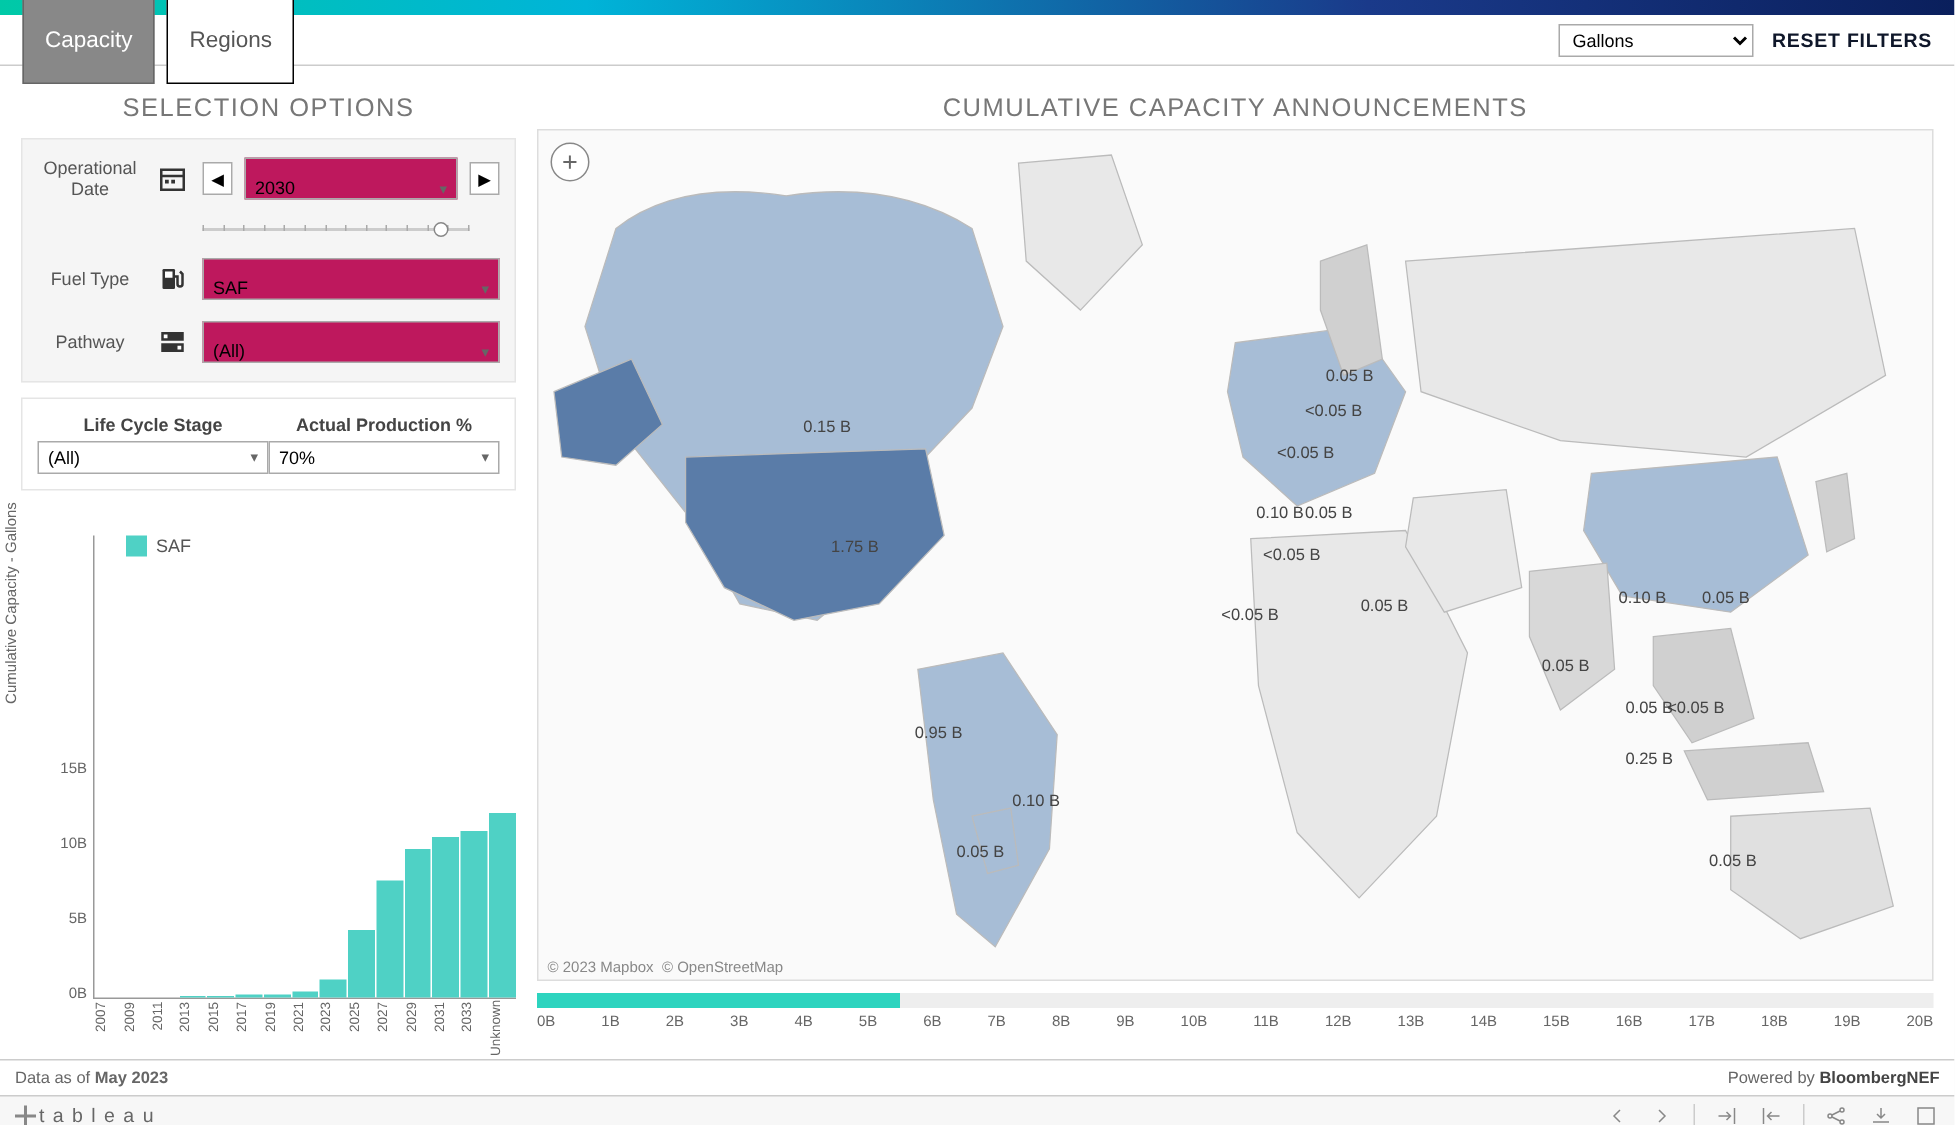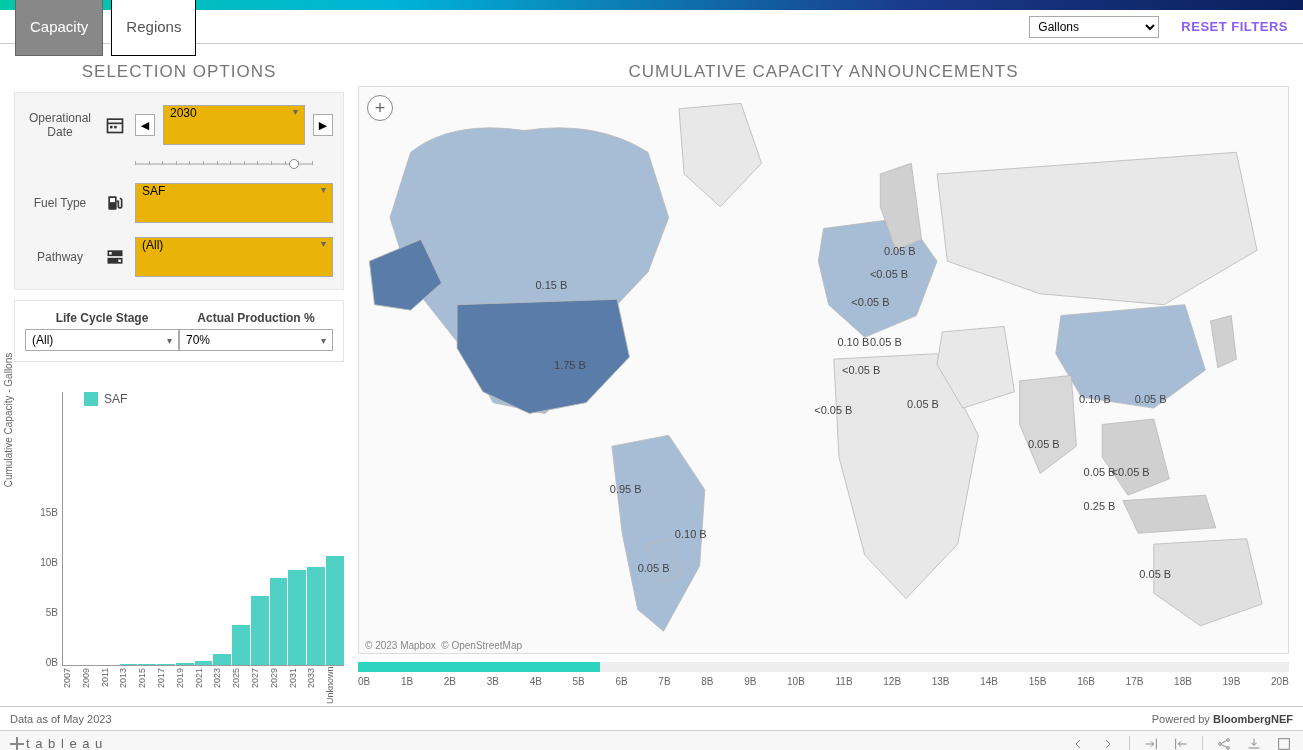--- a/index.html
+++ b/index.html
@@ -2,31 +2,31 @@
 <html><head>
 <meta charset="utf-8">
 <style>
 *{box-sizing:border-box;margin:0;padding:0;font-family:Arial,Helvetica,sans-serif}
 body{width:1303px;height:750px;background:#fff;overflow:hidden;position:relative}
 .topbar{height:10px;background:linear-gradient(90deg,#00c9a7 0%,#00b4d8 30%,#1a3a8a 70%,#0a1f5c 100%)}
 .tabbar{height:34px;border-bottom:1px solid #ccc;display:flex;align-items:center;padding:0 15px;gap:8px}
 .tab{padding:20px 14px;border:1px solid #000000;font-size:15px;color:#555;cursor:pointer;background:#fff}
 .tab.active{background:#888;color:#fff;border-color:#666}
 .unit-select{margin-left:auto;width:130px;height:22px;border:1px solid #aaa;font-size:12px;padding:0 4px;background:#fff}
-.reset{margin-left:14px;font-size:13px;color:#8b5cf6;font-weight:600;letter-spacing:.5px}
+.reset{margin-left:4px;font-size:13px;color:#0f172a;font-weight:600;letter-spacing:.5px}
 .main{display:flex;height:662px;padding:8px 14px 0 14px;gap:14px}
 .left{width:330px;display:flex;flex-direction:column}
 .sel-title{text-align:center;font-size:17px;color:#777;letter-spacing:1px;margin:10px 0 10px 0}
 .panel{background:#f5f5f5;border:1px solid #e5e5e5;padding:12px 10px;margin-bottom:10px}
 .row{display:flex;align-items:center;gap:8px;margin-bottom:14px}
 .row:last-child{margin-bottom:0}
 .rlabel{width:70px;font-size:12px;color:#555;text-align:center;line-height:1.2}
 .ricon{width:24px;height:24px;display:flex;align-items:center;justify-content:center;color:#333}
 .arrbtn{width:20px;height:22px;border:1px solid #aaa;background:#fff;cursor:pointer;font-size:11px;display:flex;align-items:center;justify-content:center}
-.drop{flex:1;height:40px;border:1px solid #aaa;background:#eab308;font-size:12px;padding:0 6px;display:flex;align-items:flex-start;justify-content:space-between;cursor:pointer}
+.drop{flex:1;height:28px;border:1px solid #aaa;background:#be185d;font-size:12px;padding:0 6px;display:flex;align-items:flex-end;justify-content:space-between;cursor:pointer}
 .drop::after{content:"▾";font-size:10px;color:#666}
 .slider{margin:4px 0 0 110px;height:10px;position:relative}
 .slider-track{height:2px;background:#ccc;position:absolute;top:4px;left:0;right:20px}
 .slider-thumb{width:10px;height:10px;border-radius:50%;background:#fff;border:1px solid #888;position:absolute;top:0;left:78%}
 .ticks{position:absolute;top:2px;left:0;right:20px;display:flex;justify-content:space-between}
 .ticks span{width:1px;height:4px;background:#aaa}
 .panel2{background:#fff;border:1px solid #e5e5e5;padding:10px}
 .helptext{font-size:11.5px;color:#555;text-align:center;line-height:1.4;margin-bottom:10px}
 .subrow{display:flex;}
 .subcol{flex:1;text-align:center}
@@ -53,21 +53,21 @@
 .shtext{font-size:12px;color:#666;line-height:1.2}
 .shtext b{color:#555;font-weight:600;letter-spacing:.5px}
 .maplabel{position:absolute;font-size:11px;color:#444;white-space:nowrap;pointer-events:none}
 .attrib{position:absolute;bottom:2px;left:6px;font-size:10px;color:#888}
 .scalebar{height:40px;position:relative;margin-bottom:4px}
 .scale-fill{position:absolute;top:0;left:0;height:10px;background:#2dd4bf;width:26%}
 .scale-track{position:absolute;top:0;left:0;right:0;height:10px;background:#eee;z-index:-1}
 .scale-ticks{position:absolute;top:14px;left:0;right:0;display:flex;justify-content:space-between;font-size:10px;color:#666}
 .footer{height:24px;border-top:1px solid #ccc;display:flex;align-items:center;padding:0 10px;font-size:11px;color:#666}
 .footer .date{margin-left:0}
-.footer .date b{font-weight:400}
+.footer .date b{font-weight:700}
 .footer .pwr{margin-left:auto}
 .footer .pwr b{font-weight:700;color:#444}
 .tableau-bar{height:26px;border-top:1px solid #ccc;display:flex;align-items:center;padding:0 10px;background:#f7f7f7}
 .tlogo{display:flex;align-items:center;gap:2px;font-size:13px;color:#666;letter-spacing:2px}
 .tlogo-icon{width:14px;height:14px;position:relative}
 .tlogo-icon::before,.tlogo-icon::after{content:"";position:absolute;background:#888}
 .tlogo-icon::before{width:2px;height:14px;left:6px;top:0}
 .tlogo-icon::after{width:14px;height:2px;top:6px;left:0}
 .toolbar{margin-left:auto;display:flex;gap:12px;align-items:center}
 .ticon{width:18px;height:18px;color:#888;cursor:pointer;display:flex;align-items:center;justify-content:center}

